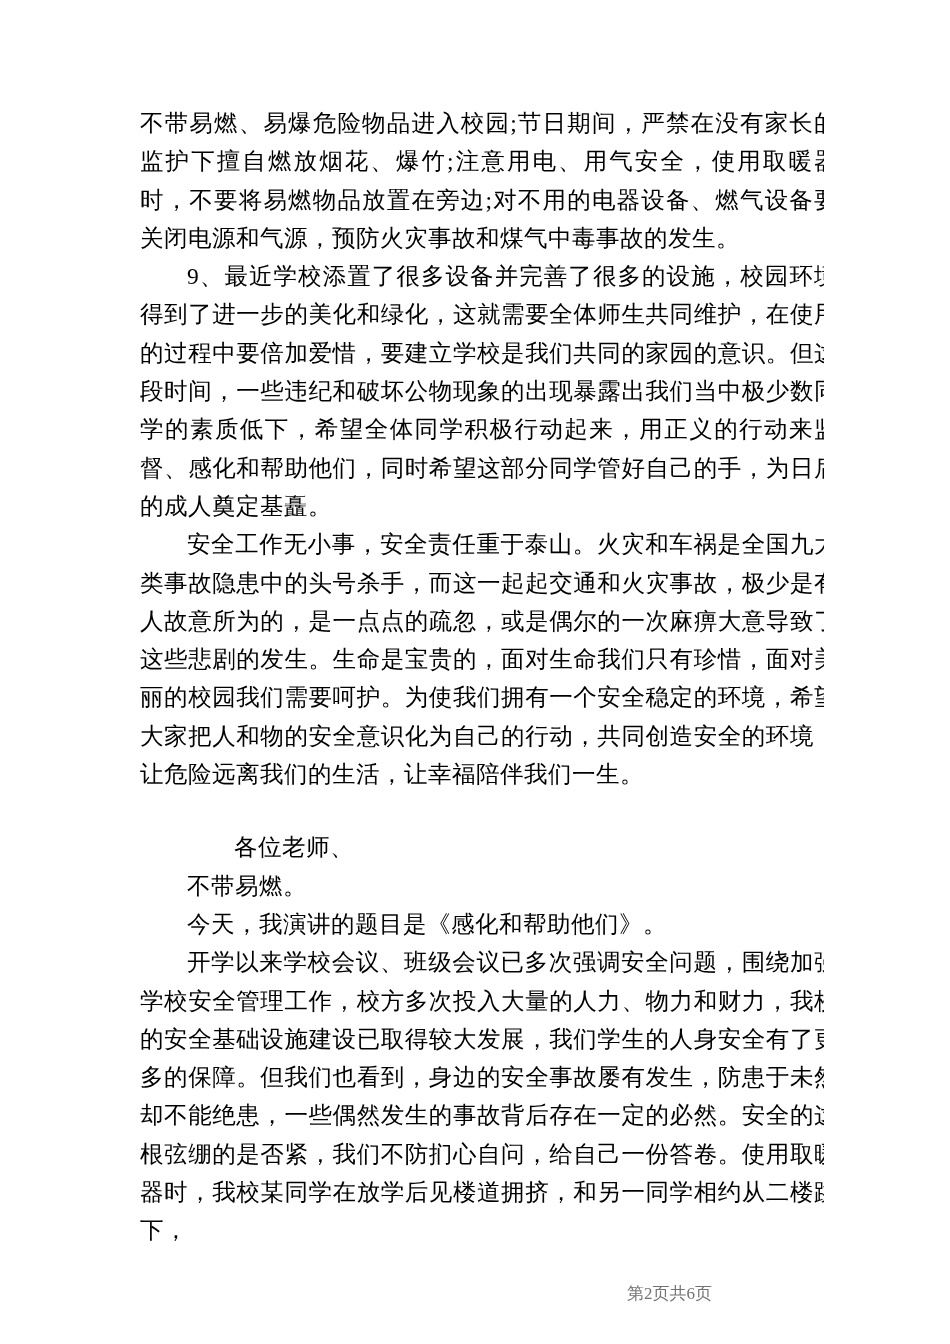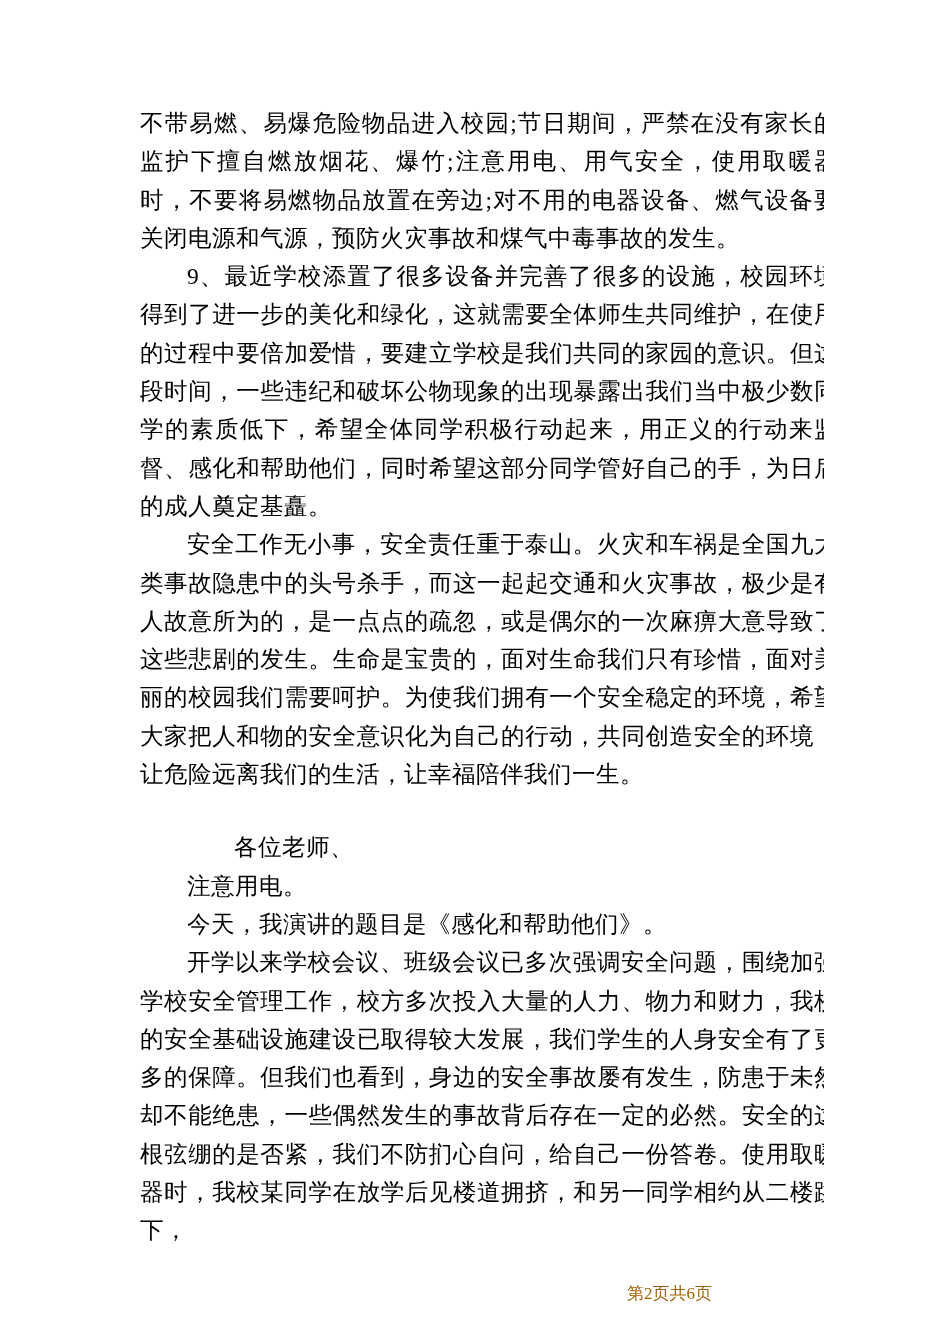--- a/index.html
+++ b/index.html
@@ -30,34 +30,34 @@
   p.indent-0 { text-indent: 0; }
   p.indent-2 { text-indent: 2em; }
   p.indent-4 { text-indent: 4em; margin-top: 35px; }
 
   .page-footer {
     position: absolute;
     right: 112px;
     bottom: 40px;
     font-size: 17px;
     line-height: 20px;
-    color: #a16207;
+    color: #737373;
     font-family: "Liberation Serif", "DejaVu Serif", serif;
   }
 </style>
 </head>
 <body>
 
 <div class="page">
 
   <div class="content">
     <p class="indent-0">不带易燃、易爆危险物品进入校园;节日期间，严禁在没有家长的监护下擅自燃放烟花、爆竹;注意用电、用气安全，使用取暖器时，不要将易燃物品放置在旁边;对不用的电器设备、燃气设备要关闭电源和气源，预防火灾事故和煤气中毒事故的发生。</p>
     <p class="indent-2">9、最近学校添置了很多设备并完善了很多的设施，校园环境得到了进一步的美化和绿化，这就需要全体师生共同维护，在使用的过程中要倍加爱惜，要建立学校是我们共同的家园的意识。但这段时间，一些违纪和破坏公物现象的出现暴露出我们当中极少数同学的素质低下，希望全体同学积极行动起来，用正义的行动来监督、感化和帮助他们，同时希望这部分同学管好自己的手，为日后的成人奠定基矗。</p>
     <p class="indent-2">安全工作无小事，安全责任重于泰山。火灾和车祸是全国九大类事故隐患中的头号杀手，而这一起起交通和火灾事故，极少是有人故意所为的，是一点点的疏忽，或是偶尔的一次麻痹大意导致了这些悲剧的发生。生命是宝贵的，面对生命我们只有珍惜，面对美丽的校园我们需要呵护。为使我们拥有一个安全稳定的环境，希望大家把人和物的安全意识化为自己的行动，共同创造安全的环境，让危险远离我们的生活，让幸福陪伴我们一生。</p>
     <p class="indent-4">各位老师、</p>
-    <p class="indent-2">注意用电。</p>
+    <p class="indent-2">不带易燃。</p>
     <p class="indent-2">今天，我演讲的题目是《感化和帮助他们》。</p>
     <p class="indent-2">开学以来学校会议、班级会议已多次强调安全问题，围绕加强学校安全管理工作，校方多次投入大量的人力、物力和财力，我校的安全基础设施建设已取得较大发展，我们学生的人身安全有了更多的保障。但我们也看到，身边的安全事故屡有发生，防患于未然却不能绝患，一些偶然发生的事故背后存在一定的必然。安全的这根弦绷的是否紧，我们不防扪心自问，给自己一份答卷。使用取暖器时，我校某同学在放学后见楼道拥挤，和另一同学相约从二楼跳下，</p>
   </div>
 
   <div class="page-footer">第2页共6页</div>
 
 </div>
 
 </body></html>

